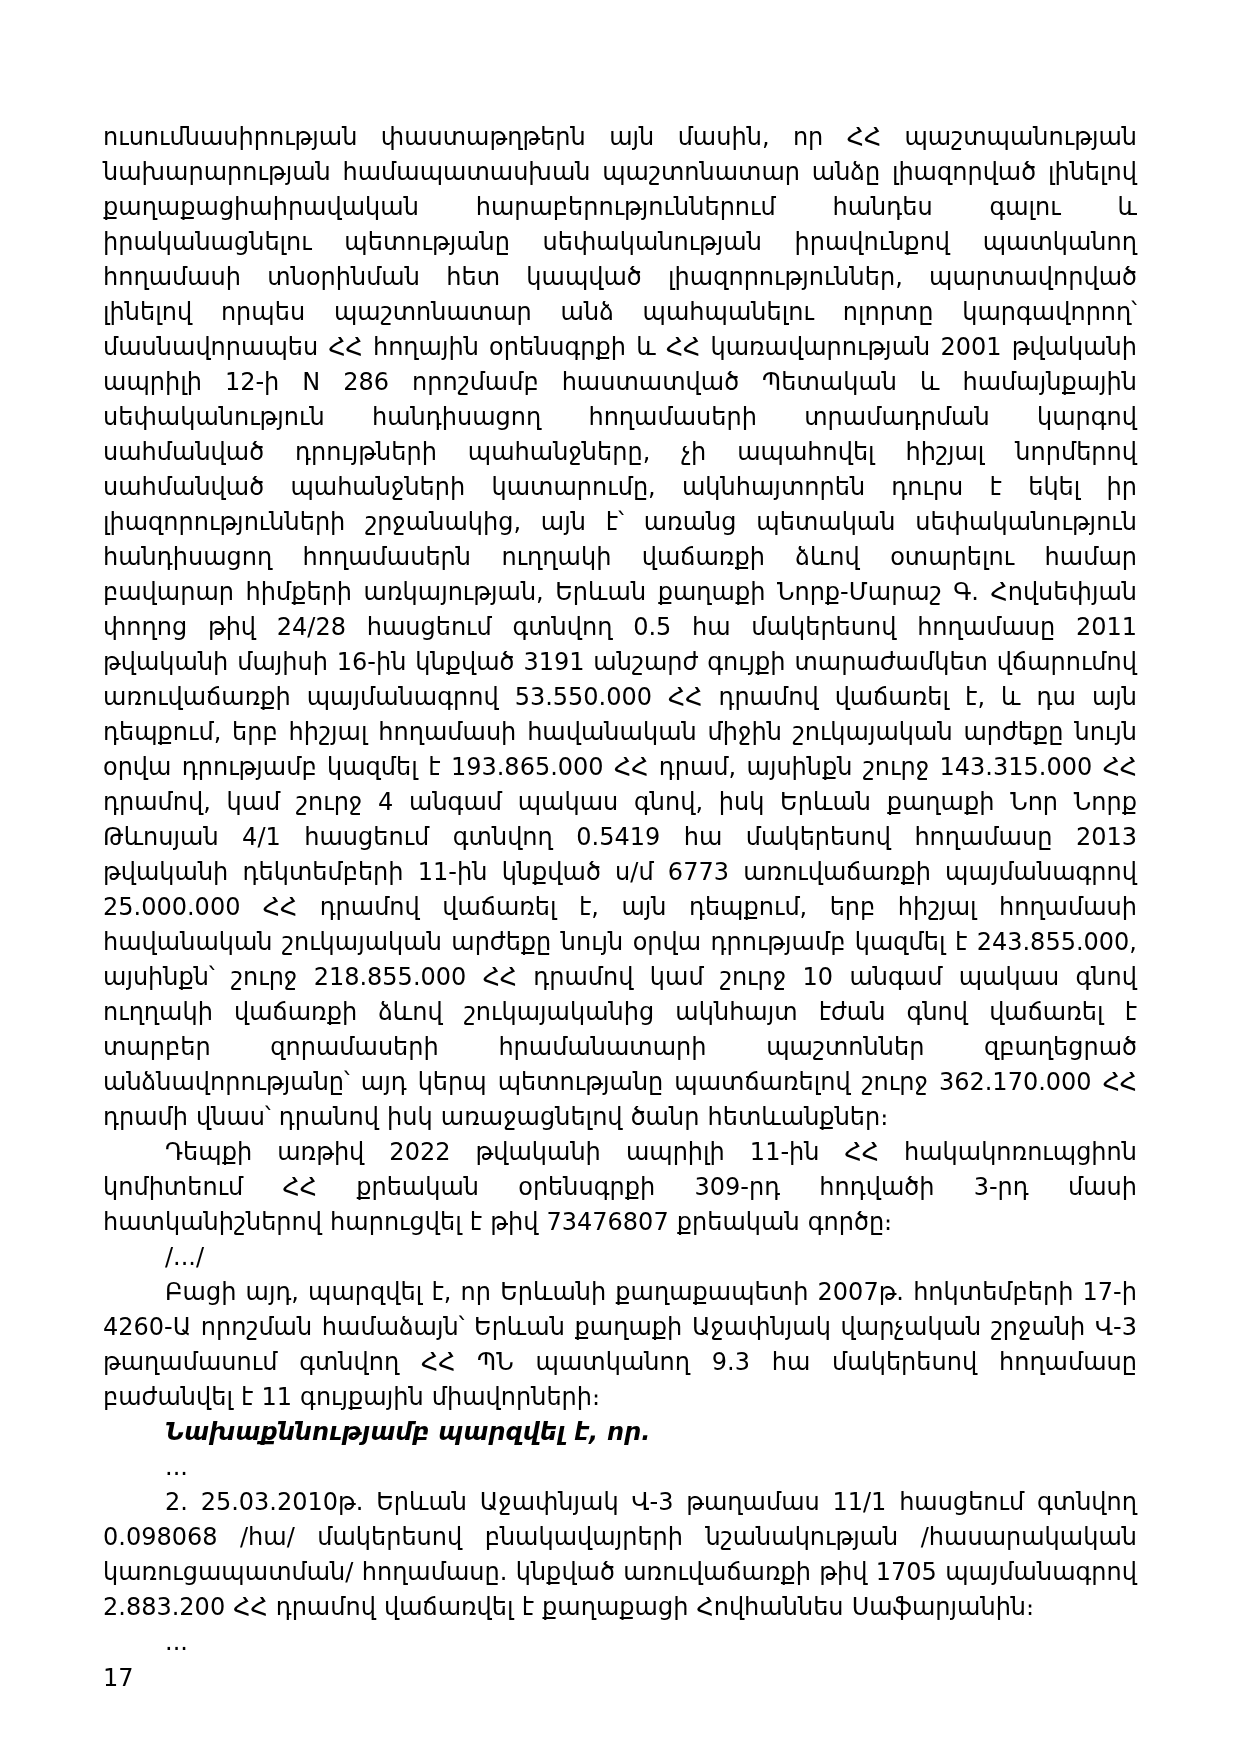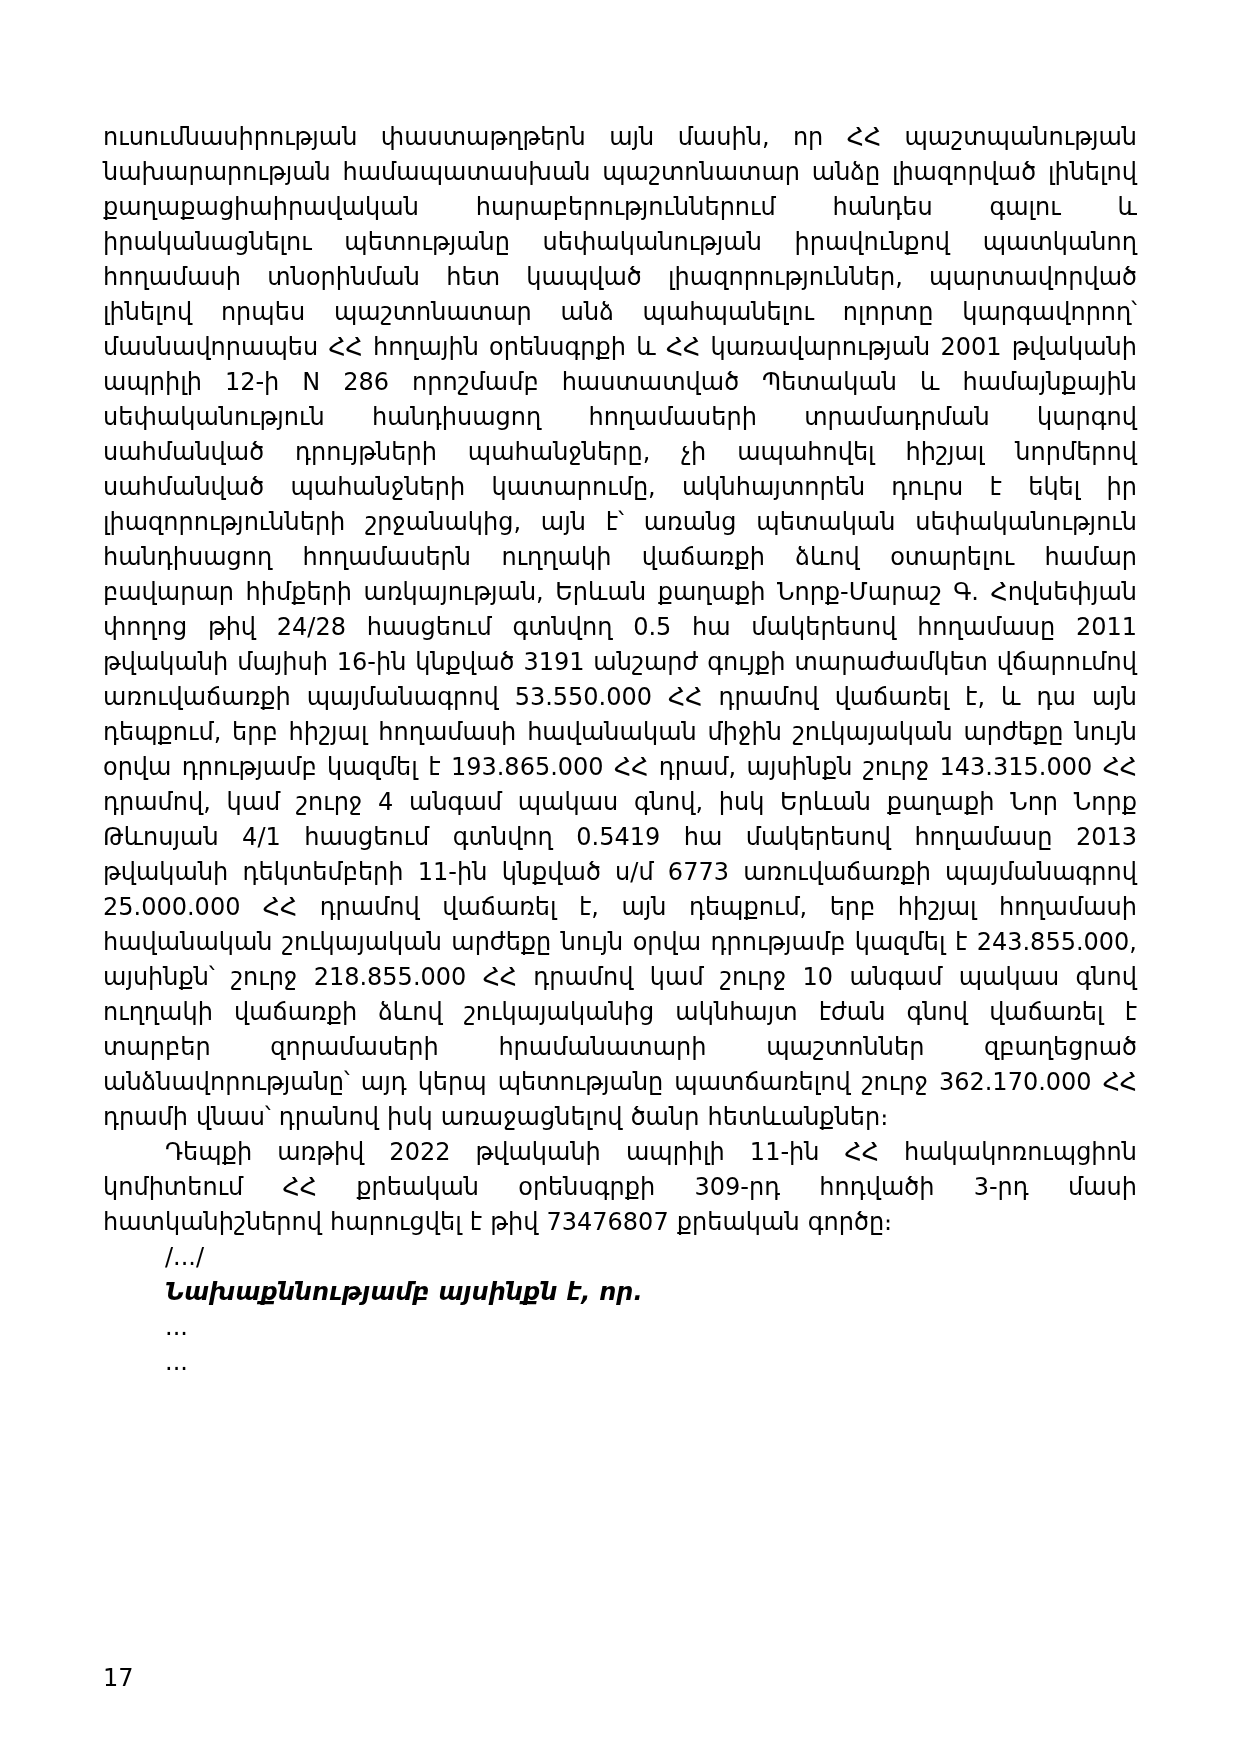--- a/index.html
+++ b/index.html
@@ -49,18 +49,20 @@
   }
 </style>
 </head>
 <body>
 
 <div class="page">
   <div class="content">
     <p class="first">ուսումնասիրության փաստաթղթերն այն մասին, որ ՀՀ պաշտպանության նախարարության համապատասխան պաշտոնատար անձը լիազորված լինելով քաղաքացիաիրավական հարաբերություններում հանդես գալու և իրականացնելու պետությանը սեփականության իրավունքով պատկանող հողամասի տնօրինման հետ կապված լիազորություններ, պարտավորված լինելով որպես պաշտոնատար անձ պահպանելու ոլորտը կարգավորող՝ մասնավորապես ՀՀ հողային օրենսգրքի և ՀՀ կառավարության 2001 թվականի ապրիլի 12-ի N 286 որոշմամբ հաստատված Պետական և համայնքային սեփականություն հանդիսացող հողամասերի տրամադրման կարգով սահմանված դրույթների պահանջները, չի ապահովել հիշյալ նորմերով սահմանված պահանջների կատարումը, ակնհայտորեն դուրս է եկել իր լիազորությունների շրջանակից, այն է՝ առանց պետական սեփականություն հանդիսացող հողամասերն ուղղակի վաճառքի ձևով օտարելու համար բավարար հիմքերի առկայության, Երևան քաղաքի Նորք-Մարաշ Գ. Հովսեփյան փողոց թիվ 24/28 հասցեում գտնվող 0.5 հա մակերեսով հողամասը 2011 թվականի մայիսի 16-ին կնքված 3191 անշարժ գույքի տարաժամկետ վճարումով առուվաճառքի պայմանագրով 53.550.000 ՀՀ դրամով վաճառել է, և դա այն դեպքում, երբ հիշյալ հողամասի հավանական միջին շուկայական արժեքը նույն օրվա դրությամբ կազմել է 193.865.000 ՀՀ դրամ, այսինքն շուրջ 143.315.000 ՀՀ դրամով, կամ շուրջ 4 անգամ պակաս գնով, իսկ Երևան քաղաքի Նոր Նորք Թևոսյան 4/1 հասցեում գտնվող 0.5419 հա մակերեսով հողամասը 2013 թվականի դեկտեմբերի 11-ին կնքված ս/մ 6773 առուվաճառքի պայմանագրով 25.000.000 ՀՀ դրամով վաճառել է, այն դեպքում, երբ հիշյալ հողամասի հավանական շուկայական արժեքը նույն օրվա դրությամբ կազմել է 243.855.000, այսինքն՝ շուրջ 218.855.000 ՀՀ դրամով կամ շուրջ 10 անգամ պակաս գնով ուղղակի վաճառքի ձևով շուկայականից ակնհայտ էժան գնով վաճառել է տարբեր զորամասերի հրամանատարի պաշտոններ զբաղեցրած անձնավորությանը՝ այդ կերպ պետությանը պատճառելով շուրջ 362.170.000 ՀՀ դրամի վնաս՝ դրանով իսկ առաջացնելով ծանր հետևանքներ։</p>
     <p>Դեպքի առթիվ 2022 թվականի ապրիլի 11-ին ՀՀ հակակոռուպցիոն կոմիտեում ՀՀ քրեական օրենսգրքի 309-րդ հոդվածի 3-րդ մասի հատկանիշներով հարուցվել է թիվ 73476807 քրեական գործը։</p>
     <p>/.../</p>
-    <p class="emphasis">Նախաքննությամբ այսինքն է, որ.</p>
+    <p>Բացի այդ, պարզվել է, որ Երևանի քաղաքապետի 2007թ. հոկտեմբերի 17-ի 4260-Ա որոշման համաձայն՝ Երևան քաղաքի Աջափնյակ վարչական շրջանի Վ-3 թաղամասում գտնվող ՀՀ ՊՆ պատկանող 9.3 հա մակերեսով հողամասը բաժանվել է 11 գույքային միավորների։</p>
+    <p class="emphasis">Նախաքննությամբ պարզվել է, որ.</p>
     <p>...</p>
+    <p>2. 25.03.2010թ. Երևան Աջափնյակ Վ-3 թաղամաս 11/1 հասցեում գտնվող 0.098068 /հա/ մակերեսով բնակավայրերի նշանակության /հասարակական կառուցապատման/ հողամասը. կնքված առուվաճառքի թիվ 1705 պայմանագրով 2.883.200 ՀՀ դրամով վաճառվել է քաղաքացի Հովհաննես Սաֆարյանին։</p>
     <p>...</p>
   </div>
   <div class="page-number">17</div>
 </div>
 
 </body></html>

